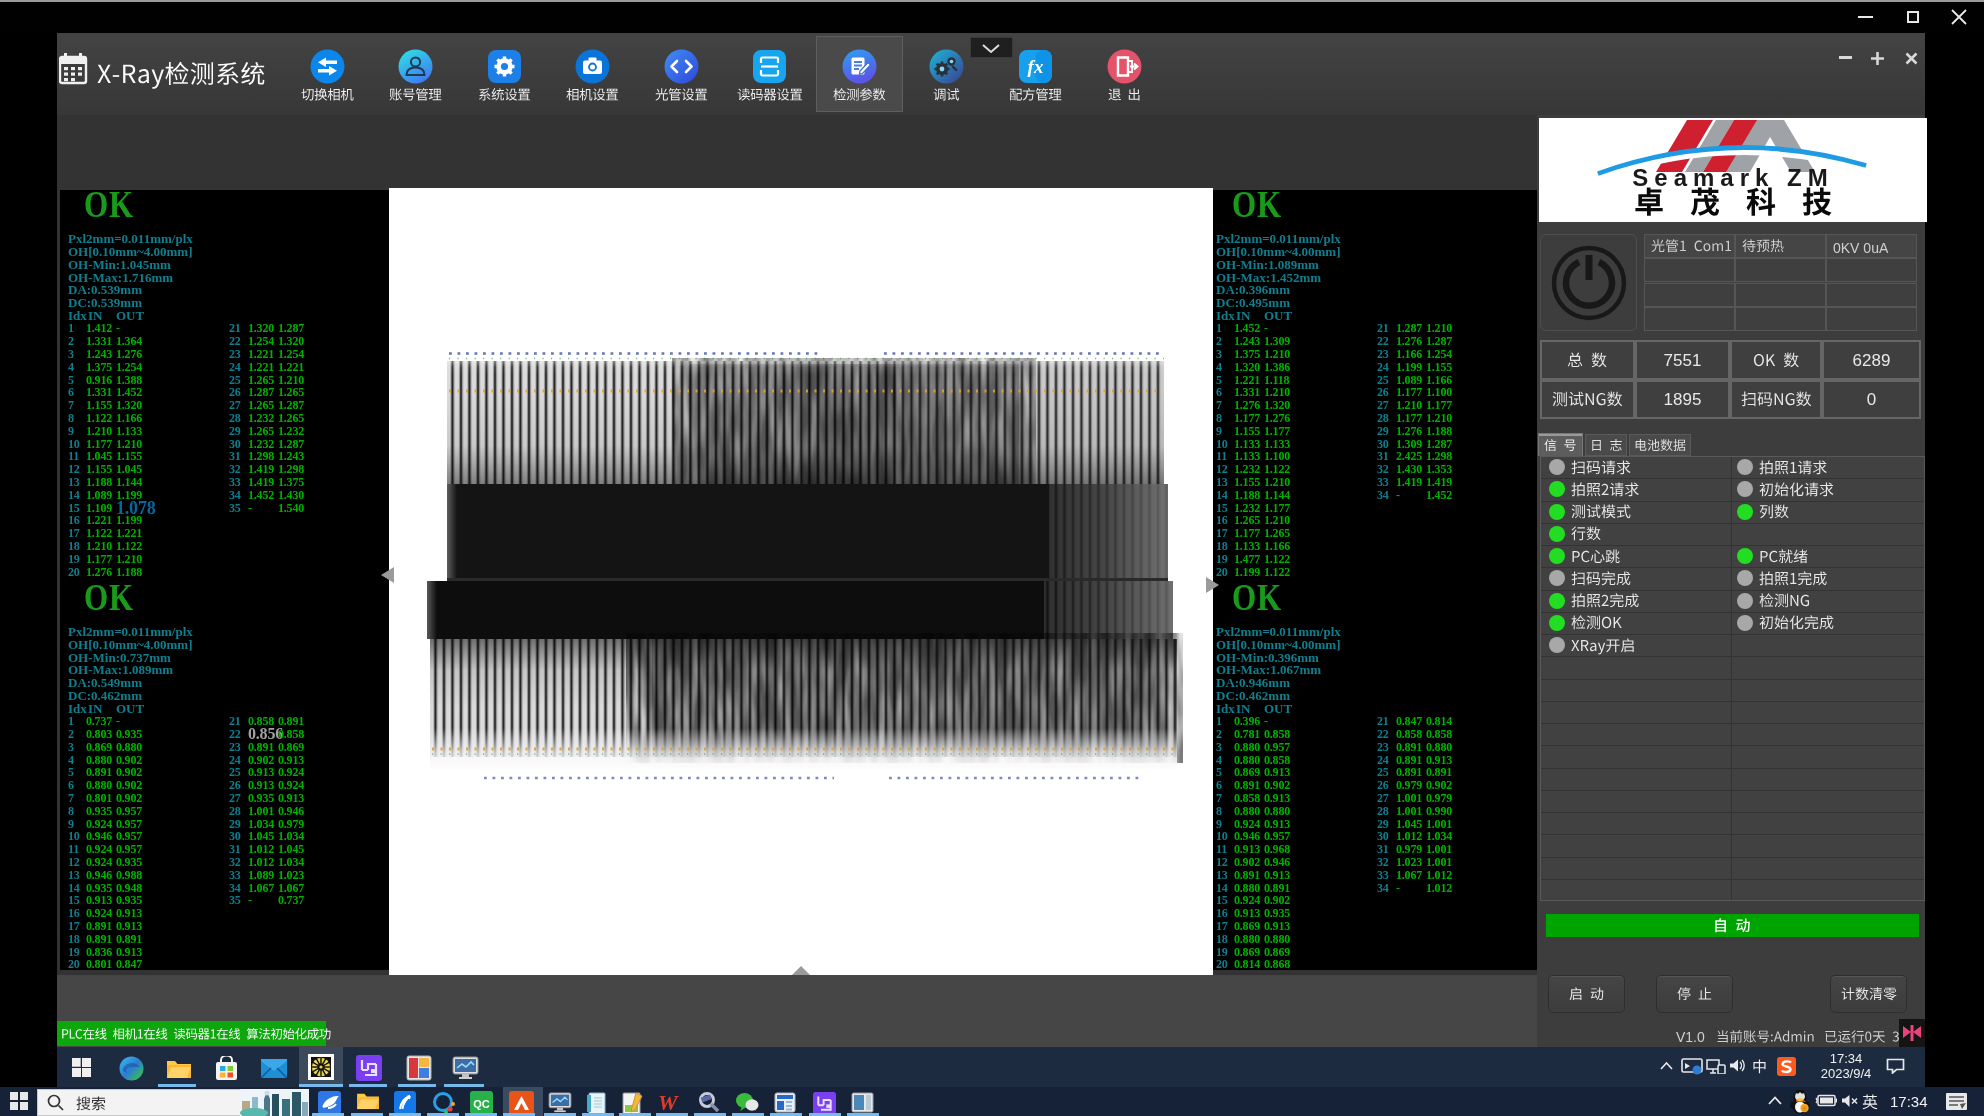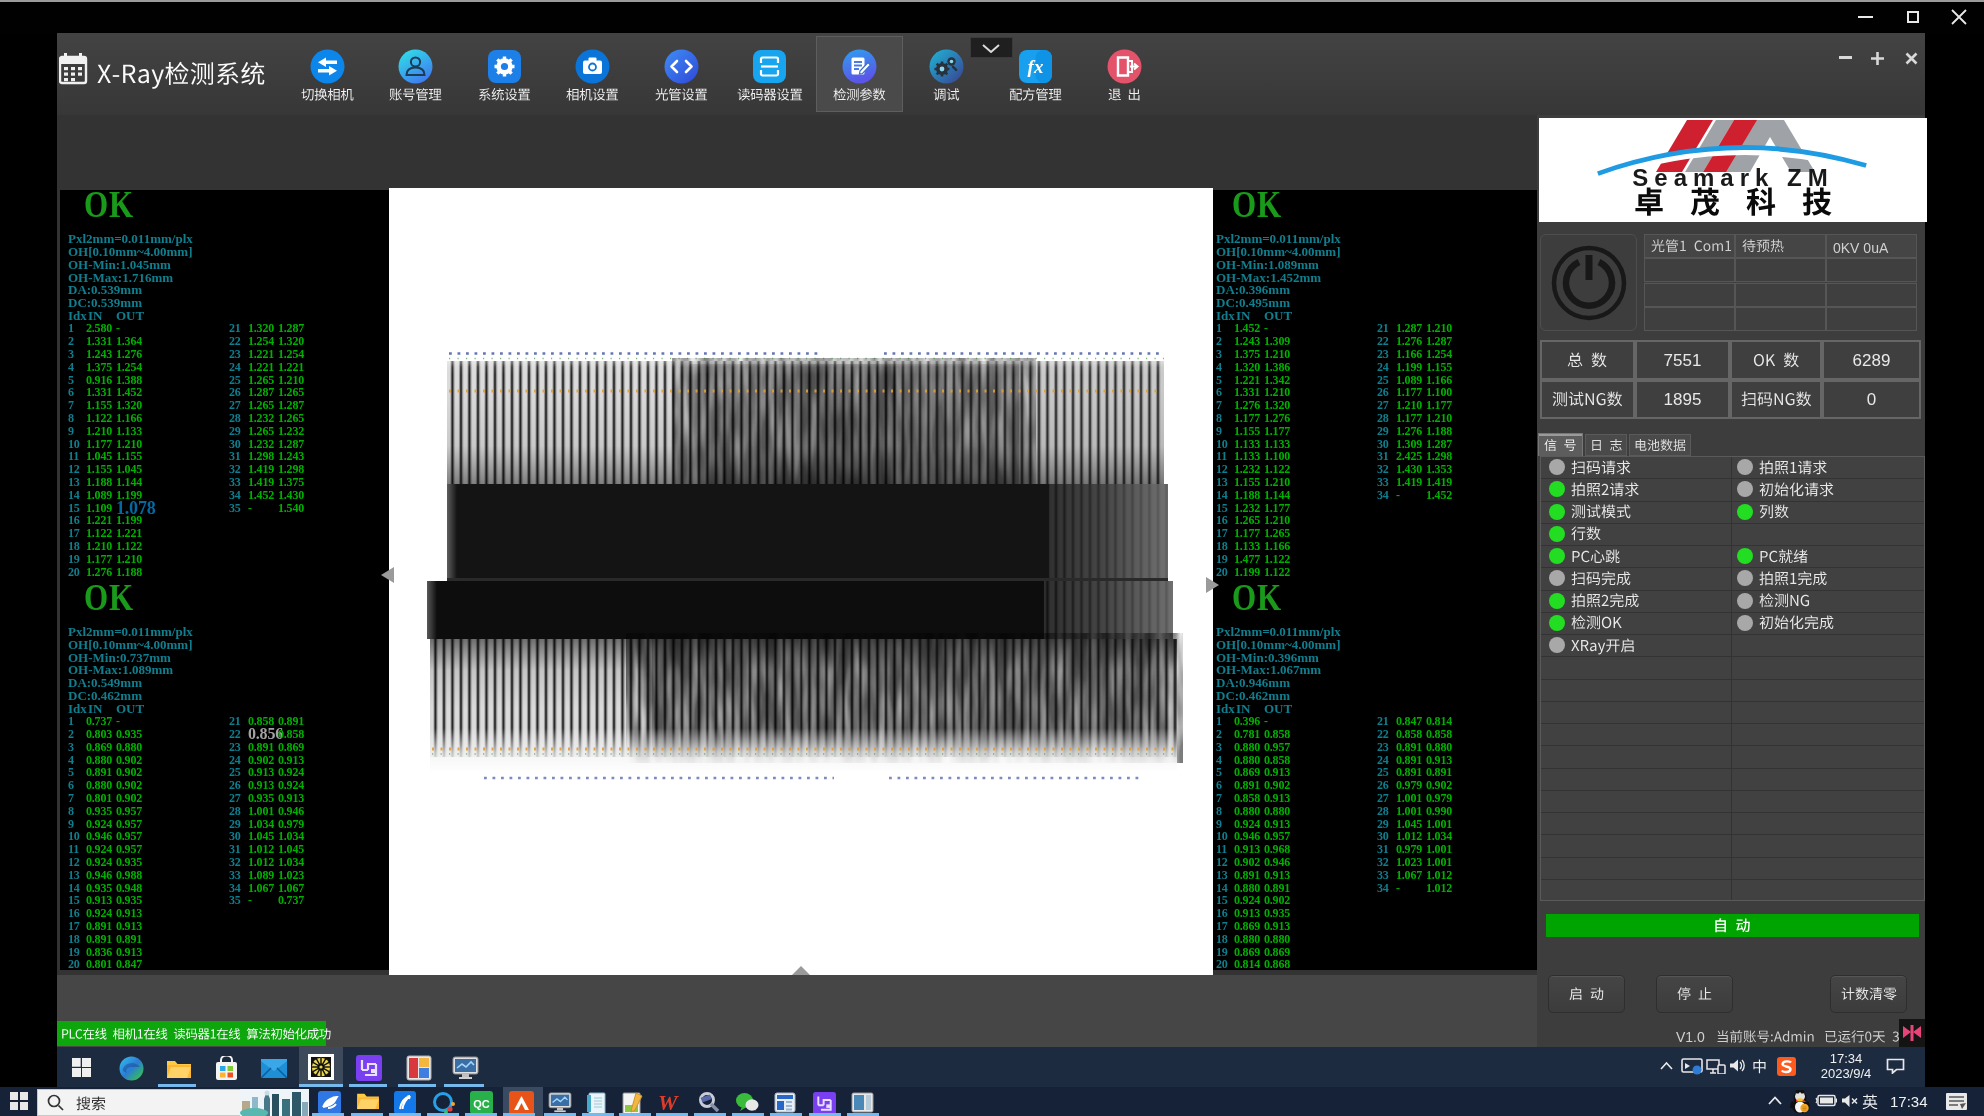--- a/index.html
+++ b/index.html
@@ -237,21 +237,21 @@
 <div class="abs serif" style="left:68px;top:232.2px;font-size:13px;line-height:13px;color:#0f7f8f;white-space:pre">Pxl2mm=0.011mm/plx</div>
 <div class="abs serif" style="left:68px;top:245.0px;font-size:13px;line-height:13px;color:#0f7f8f;white-space:pre">OH[0.10mm~4.00mm]</div>
 <div class="abs serif" style="left:68px;top:257.8px;font-size:13px;line-height:13px;color:#0f7f8f;white-space:pre">OH-Min:1.045mm</div>
 <div class="abs serif" style="left:68px;top:270.6px;font-size:13px;line-height:13px;color:#0f7f8f;white-space:pre">OH-Max:1.716mm</div>
 <div class="abs serif" style="left:68px;top:283.4px;font-size:13px;line-height:13px;color:#0f7f8f;white-space:pre">DA:0.539mm</div>
 <div class="abs serif" style="left:68px;top:296.2px;font-size:13px;line-height:13px;color:#0f7f8f;white-space:pre">DC:0.539mm</div>
 <div class="abs serif" style="left:68px;top:309.0px;font-size:13px;line-height:13px;color:#0f7f8f">Idx</div>
 <div class="abs serif" style="left:88px;top:309.0px;font-size:13px;line-height:13px;color:#0f7f8f">IN</div>
 <div class="abs serif" style="left:116px;top:309.0px;font-size:13px;line-height:13px;color:#0f7f8f">OUT</div>
 <div class="abs serif" style="left:68px;top:322.3px;font-size:12px;line-height:12px;letter-spacing:-0.2px;color:#0f7f8f">1</div>
-<div class="abs serif" style="left:86px;top:322.3px;font-size:12px;line-height:12px;letter-spacing:-0.2px;color:#00b000">2.580</div>
+<div class="abs serif" style="left:86px;top:322.3px;font-size:12px;line-height:12px;letter-spacing:-0.2px;color:#00b000">1.412</div>
 <div class="abs serif" style="left:116px;top:322.3px;font-size:12px;line-height:12px;letter-spacing:-0.2px;color:#00b000">-</div>
 <div class="abs serif" style="left:68px;top:335.1px;font-size:12px;line-height:12px;letter-spacing:-0.2px;color:#0f7f8f">2</div>
 <div class="abs serif" style="left:86px;top:335.1px;font-size:12px;line-height:12px;letter-spacing:-0.2px;color:#00b000">1.331</div>
 <div class="abs serif" style="left:116px;top:335.1px;font-size:12px;line-height:12px;letter-spacing:-0.2px;color:#00b000">1.364</div>
 <div class="abs serif" style="left:68px;top:347.9px;font-size:12px;line-height:12px;letter-spacing:-0.2px;color:#0f7f8f">3</div>
 <div class="abs serif" style="left:86px;top:347.9px;font-size:12px;line-height:12px;letter-spacing:-0.2px;color:#00b000">1.243</div>
 <div class="abs serif" style="left:116px;top:347.9px;font-size:12px;line-height:12px;letter-spacing:-0.2px;color:#00b000">1.276</div>
 <div class="abs serif" style="left:68px;top:360.7px;font-size:12px;line-height:12px;letter-spacing:-0.2px;color:#0f7f8f">4</div>
 <div class="abs serif" style="left:86px;top:360.7px;font-size:12px;line-height:12px;letter-spacing:-0.2px;color:#00b000">1.375</div>
 <div class="abs serif" style="left:116px;top:360.7px;font-size:12px;line-height:12px;letter-spacing:-0.2px;color:#00b000">1.254</div>
@@ -480,21 +480,21 @@
 <div class="abs serif" style="left:1234px;top:335.1px;font-size:12px;line-height:12px;letter-spacing:-0.2px;color:#00b000">1.243</div>
 <div class="abs serif" style="left:1264px;top:335.1px;font-size:12px;line-height:12px;letter-spacing:-0.2px;color:#00b000">1.309</div>
 <div class="abs serif" style="left:1216px;top:347.9px;font-size:12px;line-height:12px;letter-spacing:-0.2px;color:#0f7f8f">3</div>
 <div class="abs serif" style="left:1234px;top:347.9px;font-size:12px;line-height:12px;letter-spacing:-0.2px;color:#00b000">1.375</div>
 <div class="abs serif" style="left:1264px;top:347.9px;font-size:12px;line-height:12px;letter-spacing:-0.2px;color:#00b000">1.210</div>
 <div class="abs serif" style="left:1216px;top:360.7px;font-size:12px;line-height:12px;letter-spacing:-0.2px;color:#0f7f8f">4</div>
 <div class="abs serif" style="left:1234px;top:360.7px;font-size:12px;line-height:12px;letter-spacing:-0.2px;color:#00b000">1.320</div>
 <div class="abs serif" style="left:1264px;top:360.7px;font-size:12px;line-height:12px;letter-spacing:-0.2px;color:#00b000">1.386</div>
 <div class="abs serif" style="left:1216px;top:373.5px;font-size:12px;line-height:12px;letter-spacing:-0.2px;color:#0f7f8f">5</div>
 <div class="abs serif" style="left:1234px;top:373.5px;font-size:12px;line-height:12px;letter-spacing:-0.2px;color:#00b000">1.221</div>
-<div class="abs serif" style="left:1264px;top:373.5px;font-size:12px;line-height:12px;letter-spacing:-0.2px;color:#00b000">1.342</div>
+<div class="abs serif" style="left:1264px;top:373.5px;font-size:12px;line-height:12px;letter-spacing:-0.2px;color:#00b000">1.118</div>
 <div class="abs serif" style="left:1216px;top:386.3px;font-size:12px;line-height:12px;letter-spacing:-0.2px;color:#0f7f8f">6</div>
 <div class="abs serif" style="left:1234px;top:386.3px;font-size:12px;line-height:12px;letter-spacing:-0.2px;color:#00b000">1.331</div>
 <div class="abs serif" style="left:1264px;top:386.3px;font-size:12px;line-height:12px;letter-spacing:-0.2px;color:#00b000">1.210</div>
 <div class="abs serif" style="left:1216px;top:399.1px;font-size:12px;line-height:12px;letter-spacing:-0.2px;color:#0f7f8f">7</div>
 <div class="abs serif" style="left:1234px;top:399.1px;font-size:12px;line-height:12px;letter-spacing:-0.2px;color:#00b000">1.276</div>
 <div class="abs serif" style="left:1264px;top:399.1px;font-size:12px;line-height:12px;letter-spacing:-0.2px;color:#00b000">1.320</div>
 <div class="abs serif" style="left:1216px;top:411.9px;font-size:12px;line-height:12px;letter-spacing:-0.2px;color:#0f7f8f">8</div>
 <div class="abs serif" style="left:1234px;top:411.9px;font-size:12px;line-height:12px;letter-spacing:-0.2px;color:#00b000">1.177</div>
 <div class="abs serif" style="left:1264px;top:411.9px;font-size:12px;line-height:12px;letter-spacing:-0.2px;color:#00b000">1.276</div>
 <div class="abs serif" style="left:1216px;top:424.7px;font-size:12px;line-height:12px;letter-spacing:-0.2px;color:#0f7f8f">9</div>

